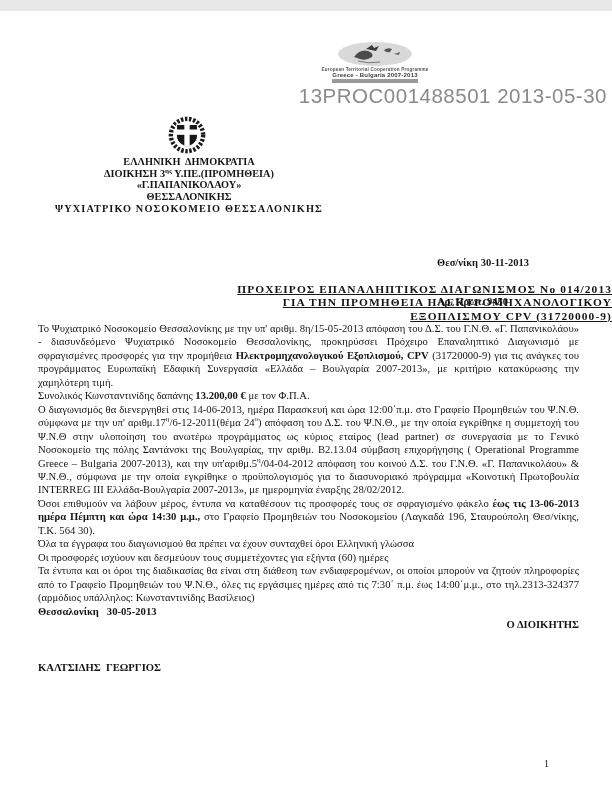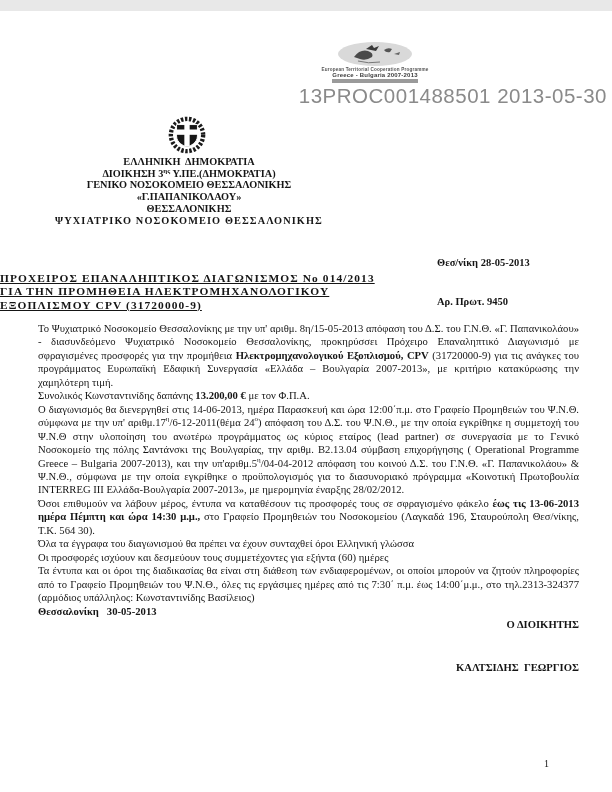--- a/index.html
+++ b/index.html
@@ -32,34 +32,34 @@
     font-size:10.3px; font-weight:bold; line-height:11.7px;
   }
   .hline{white-space:pre;}
   .hline.wide{letter-spacing:1.1px;}
 
   .date-block{
     position:absolute; left:437px; top:219px; font-size:10.5px; font-weight:bold; line-height:13px; white-space:pre;
   }
 
   .doc-title{
-    position:absolute; left:0; top:261px; width:612px; text-align:left;
+    position:absolute; left:0; top:272px; width:612px; text-align:right;
     font-size:11.4px; font-weight:bold; line-height:13.4px; letter-spacing:1.1px;
   }
   .doc-title .tline{text-decoration:underline; white-space:pre;}
 
   .doc-body{
     position:absolute; left:38px; top:311px; width:541px;
     font-size:10.65px; line-height:13.45px; text-align:justify;
   }
   .doc-body p{margin:0; padding:0;}
   .place-date{font-weight:bold; white-space:pre; padding-left:8px; text-align:left;}
   .signer-title{font-weight:bold; text-align:right; padding-right:62px;}
   .sig-gap{height:30px;}
-  .signer-name{font-weight:bold; white-space:pre; margin-left:352px; text-align:right;}
+  .signer-name{font-weight:bold; white-space:pre; margin-left:352px; text-align:left;}
 
   .page-number{position:absolute; left:544px; top:747px; font-size:10px;}
 </style>
 </head>
 <body>
 
 <div class="page">
 
   <div class="logo-block">
     <svg class="logo-img" width="78" height="26" viewBox="0 0 78 26">
@@ -79,29 +79,28 @@
 
   <svg class="emblem" width="38" height="38" viewBox="0 0 40 40">
     <circle cx="20" cy="20" r="17" fill="none" stroke="#1b1b1b" stroke-width="4.6" stroke-dasharray="2.6 1.7"></circle>
     <path d="M9 9 h22 v12 c0 7 -7 10.5 -11 11.5 c-4 -1 -11 -4.5 -11 -11.5 z" fill="#161616" stroke="#fff" stroke-width="1"></path>
     <rect x="17.2" y="8" width="5.6" height="24" fill="#ffffff"></rect>
     <rect x="8" y="14.2" width="24" height="5.6" fill="#ffffff"></rect>
   </svg>
 
   <div class="gov-header" id="gov-header">
       <div class="hline"><span>ΕΛΛΗΝΙΚΗ  ΔΗΜΟΚΡΑΤΙΑ</span></div>
-      <div class="hline"><span>ΔΙΟΙΚΗΣΗ 3</span><sup>ης</sup><span> Υ.ΠΕ.(ΔΗΜΟΚΡΑΤΙΑ)</span></div>
-      <div class="hline"><span>ΓΕΝΙΚΟ ΝΟΣΟΚΟΜΕΙΟ ΘΕΣΣΑΛΟΝΙΚΗΣ</span></div>
+      <div class="hline"><span>ΔΙΟΙΚΗΣΗ 3</span><sup>ης</sup><span> Υ.ΠΕ.(ΠΡΟΜΗΘΕΙΑ)</span></div>
       <div class="hline"><span>«Γ.ΠΑΠΑΝΙΚΟΛΑΟΥ»</span></div>
       <div class="hline"><span>ΘΕΣΣΑΛΟΝΙΚΗΣ</span></div>
       <div class="hline wide"><span>ΨΥΧΙΑΤΡΙΚΟ ΝΟΣΟΚΟΜΕΙΟ ΘΕΣΣΑΛΟΝΙΚΗΣ</span></div>
     </div>
 
   <div class="date-block">
-    <div>Θεσ/νίκη 28-05-2013</div>
+    <div>Θεσ/νίκη 30-11-2013</div>
     <div>Αρ. Πρωτ. 9450</div>
   </div>
 
   <div class="doc-title">
     <div class="tline">ΠΡΟΧΕΙΡΟΣ ΕΠΑΝΑΛΗΠΤΙΚΟΣ ΔΙΑΓΩΝΙΣΜΟΣ Νο 014/2013</div>
     <div class="tline">ΓΙΑ ΤΗΝ ΠΡΟΜΗΘΕΙΑ ΗΛΕΚΤΡΟΜΗΧΑΝΟΛΟΓΙΚΟΥ</div>
     <div class="tline">ΕΞΟΠΛΙΣΜΟΥ CPV (31720000-9)</div>
   </div>
 
   <div class="doc-body">

